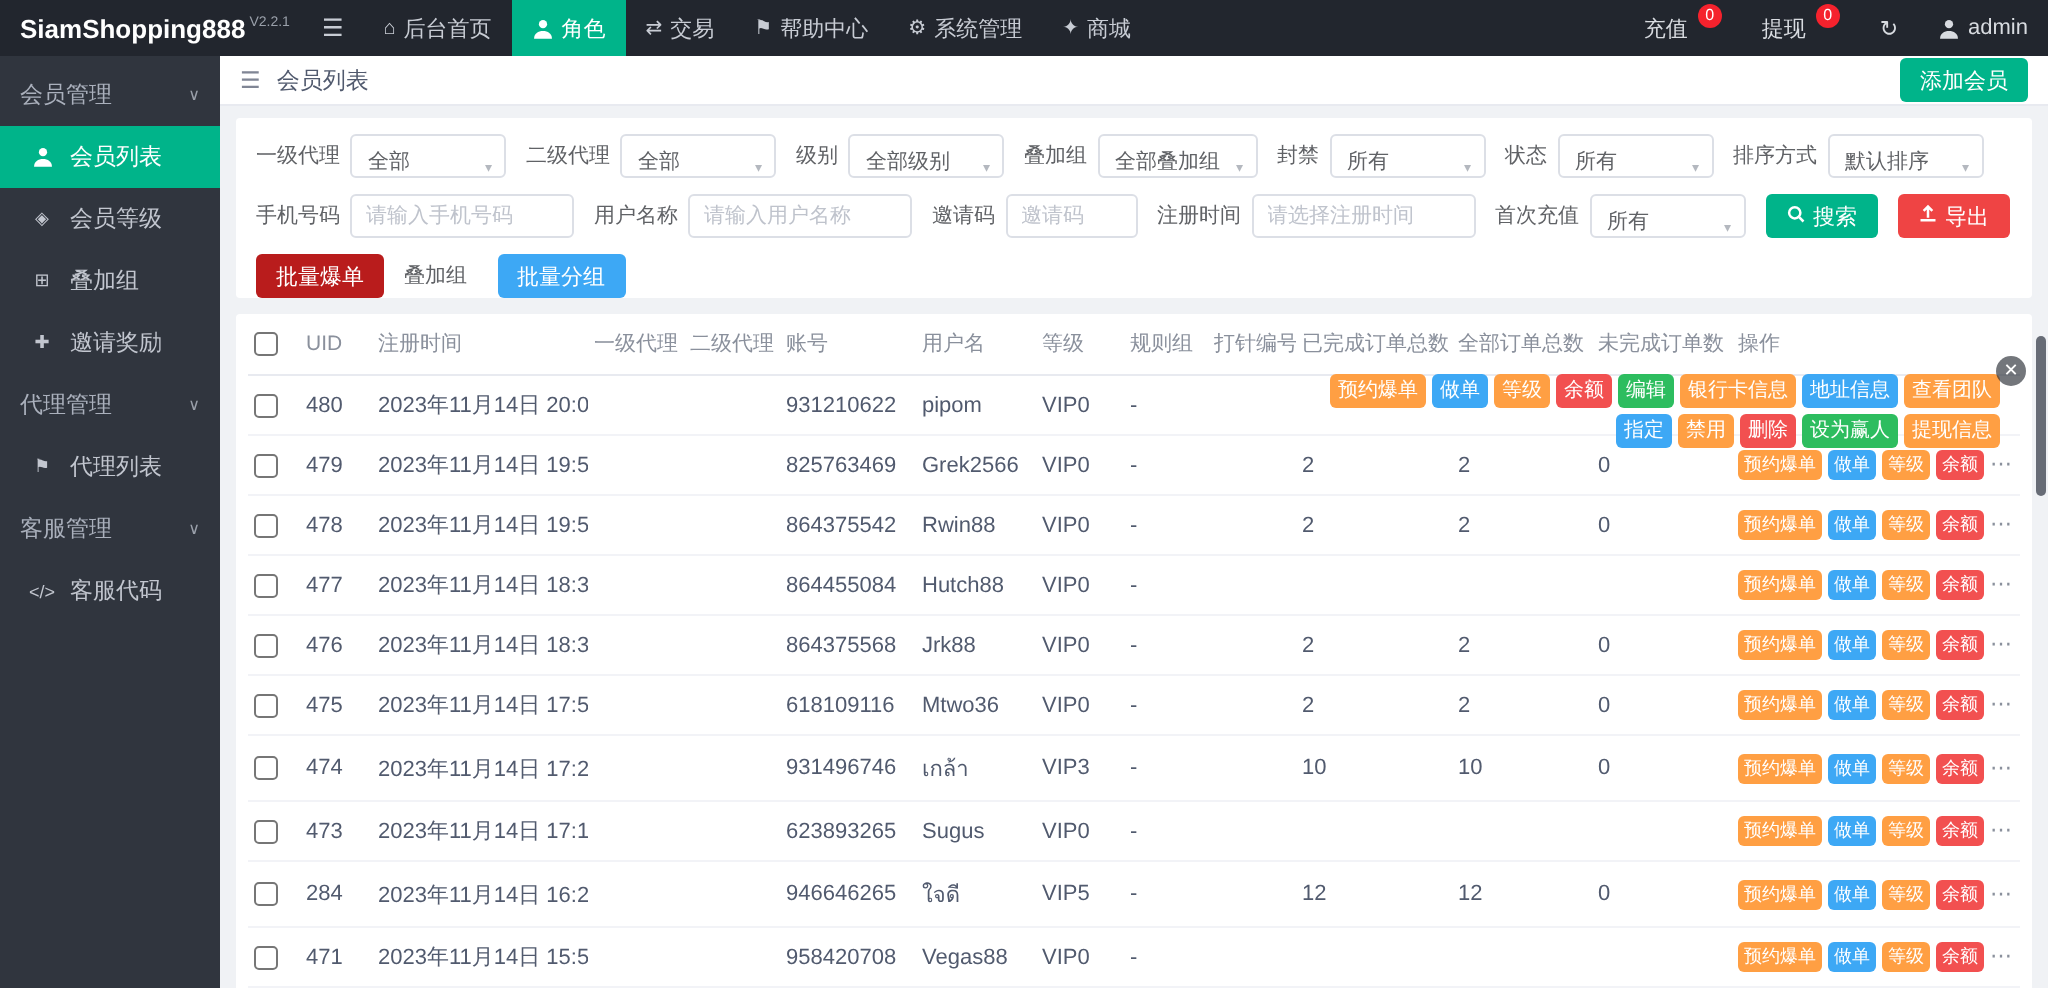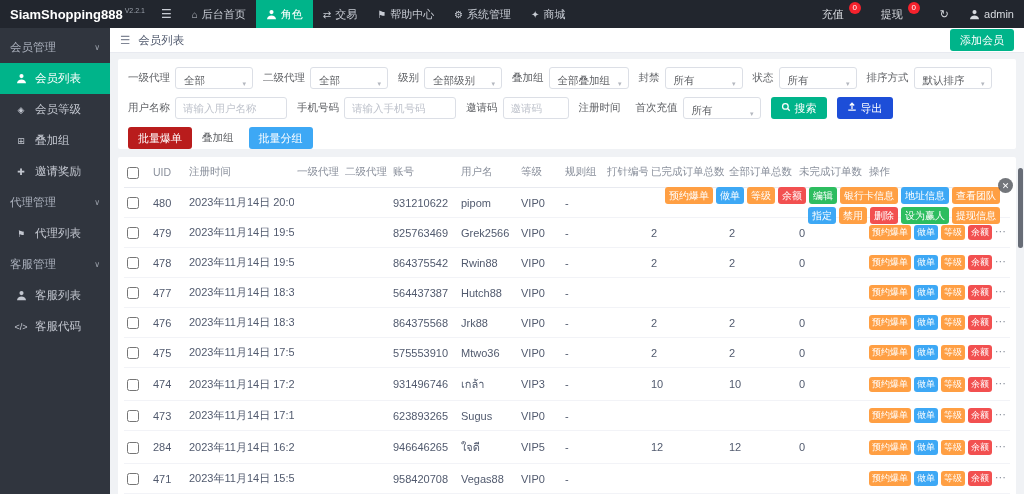--- a/index.html
+++ b/index.html
@@ -49,21 +49,21 @@
           background:#fff;cursor:pointer;gap:8px;white-space:nowrap}
   .select .caret{font-size:7px;color:#b4b8bf}
   .select.ph .selval{color:#bfc3cc}
   .fin{border:1px solid #dcdfe6;border-radius:3px;height:22px;padding:0 7px;font-size:10.5px;color:#606266;
        width:112px;outline:none;font-family:inherit}
   .fin::placeholder{color:#bfc3cc}
   .fin.small{width:66px}
   .btn{border:none;border-radius:3px;height:22px;padding:0 10px;font-size:11px;color:#fff;display:inline-flex;
        align-items:center;gap:4px;cursor:pointer;white-space:nowrap;font-family:inherit}
   .btn.teal{background:#00b48a}
-  .btn.export{background:#1d4ed8}
+  .btn.export{background:#ef4444}
   .btn.redb{background:#b91c1c}
   .btn.blueb{background:#3da8f5}
 
   
   .table-card{margin-top:6px;position:relative;padding:0 6px 0 6px}
   table{width:100%;border-collapse:collapse;table-layout:fixed}
   th{font-size:10.5px;color:#8a909c;font-weight:400;text-align:left;padding:8px 3px;
      border-bottom:1px solid #e8eaf0;white-space:nowrap;overflow:hidden}
   td{font-size:11px;color:#515a6e;padding:7px 3px;border-bottom:1px solid #f2f3f7;white-space:nowrap;overflow:hidden}
   input[type=checkbox]{width:12px;height:12px;margin:0;vertical-align:middle;cursor:pointer}
@@ -177,29 +177,20 @@
     </div>
     <div class="side-item">
       <span class="sic">⚑</span>
       <span>代理列表</span>
     </div>
     <div class="sgroup">
       <span>客服管理</span>
       <span class="chev">∨</span>
     </div>
     <div class="side-item">
-      <span class="sic">
-        <svg viewBox="0 0 16 16" width="11" height="11" fill="currentColor">
-          <circle cx="8" cy="4.5" r="3"></circle>
-          <path d="M1.5 15c0-3.8 3-5.6 6.5-5.6s6.5 1.8 6.5 5.6z"></path>
-        </svg>
-      </span>
-      <span>客服列表</span>
-    </div>
-    <div class="side-item">
       <span class="sic">&lt;/&gt;</span>
       <span>客服代码</span>
     </div>
   </aside>
 
 <main class="main">
 
   <div class="crumbbar">
     <span class="bicon">☰</span>
     <span>会员列表</span>
@@ -256,33 +247,34 @@
             <span class="flabel">排序方式</span>
           <div class="select">
               <span class="selval">默认排序</span>
               <span class="caret">▾</span>
             </div>
           </div>
       </div>
 
       <div class="frow">
         <div class="fgroup">
+            <span class="flabel">手机号码</span>
+          <input class="fin" placeholder="请输入手机号码" style="">
+          </div>
+        <div class="fgroup">
             <span class="flabel">用户名称</span>
           <input class="fin" placeholder="请输入用户名称" style="">
           </div>
         <div class="fgroup">
-            <span class="flabel">手机号码</span>
-          <input class="fin" placeholder="请输入手机号码" style="">
-          </div>
-        <div class="fgroup">
             <span class="flabel">邀请码</span>
           <input class="fin small" placeholder="邀请码" style="">
           </div>
         <div class="fgroup">
             <span class="flabel">注册时间</span>
+          <input class="fin" placeholder="请选择注册时间" style="">
           </div>
         <div class="fgroup">
             <span class="flabel">首次充值</span>
           <div class="select">
               <span class="selval">所有</span>
               <span class="caret">▾</span>
             </div>
           </div>
         <div class="fgroup">
           <button class="btn teal">
@@ -401,21 +393,21 @@
               <td>2</td>
               <td>0</td>
               <td><span class="abtn orange">预约爆单</span><span class="abtn blue">做单</span><span class="abtn orange">等级</span><span class="abtn red">余额</span><span class="more">⋯</span></td>
             </tr>
             <tr>
               <td><input type="checkbox" style=""></td>
               <td>477</td>
               <td>2023年11月14日 18:39:05</td>
               <td></td>
               <td></td>
-              <td>564437387</td>
+              <td>864455084</td>
               <td>Hutch88</td>
               <td>VIP0</td>
               <td>-</td>
               <td></td>
               <td></td>
               <td></td>
               <td></td>
               <td><span class="abtn orange">预约爆单</span><span class="abtn blue">做单</span><span class="abtn orange">等级</span><span class="abtn red">余额</span><span class="more">⋯</span></td>
             </tr>
             <tr>
@@ -433,21 +425,21 @@
               <td>2</td>
               <td>0</td>
               <td><span class="abtn orange">预约爆单</span><span class="abtn blue">做单</span><span class="abtn orange">等级</span><span class="abtn red">余额</span><span class="more">⋯</span></td>
             </tr>
             <tr>
               <td><input type="checkbox" style=""></td>
               <td>475</td>
               <td>2023年11月14日 17:58:28</td>
               <td></td>
               <td></td>
-              <td>575553910</td>
+              <td>618109116</td>
               <td>Mtwo36</td>
               <td>VIP0</td>
               <td>-</td>
               <td></td>
               <td>2</td>
               <td>2</td>
               <td>0</td>
               <td><span class="abtn orange">预约爆单</span><span class="abtn blue">做单</span><span class="abtn orange">等级</span><span class="abtn red">余额</span><span class="more">⋯</span></td>
             </tr>
             <tr>

